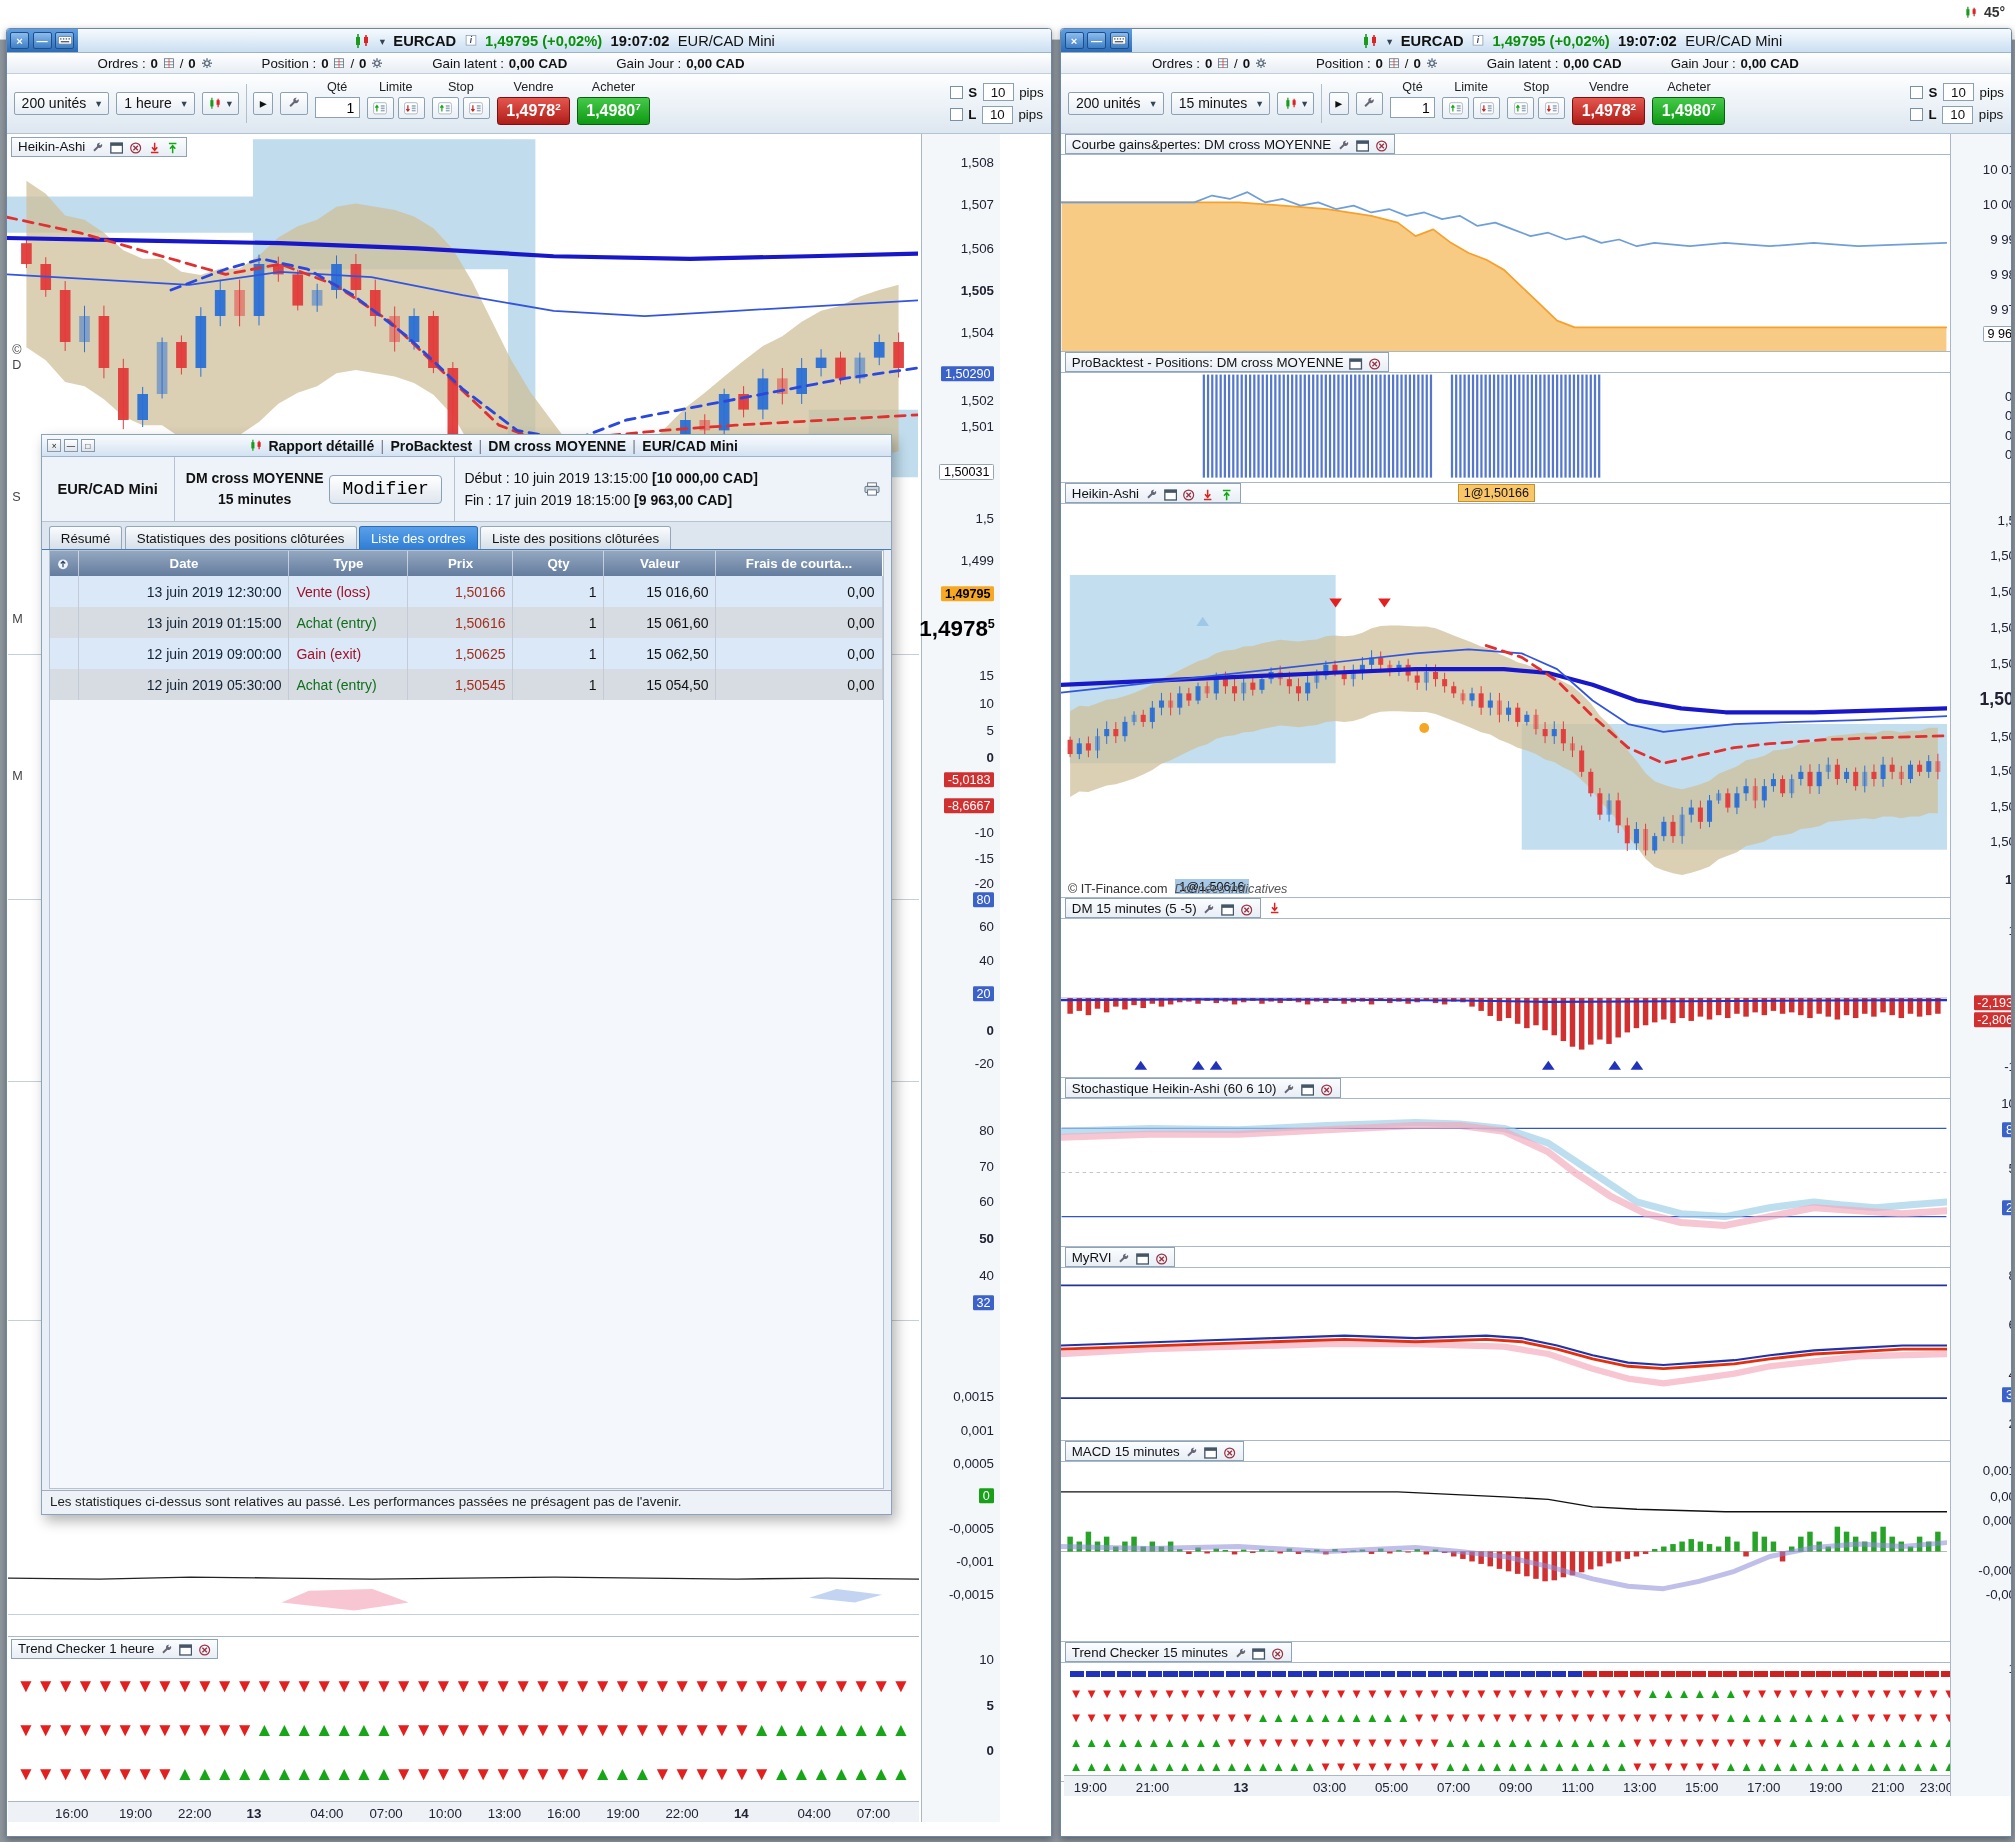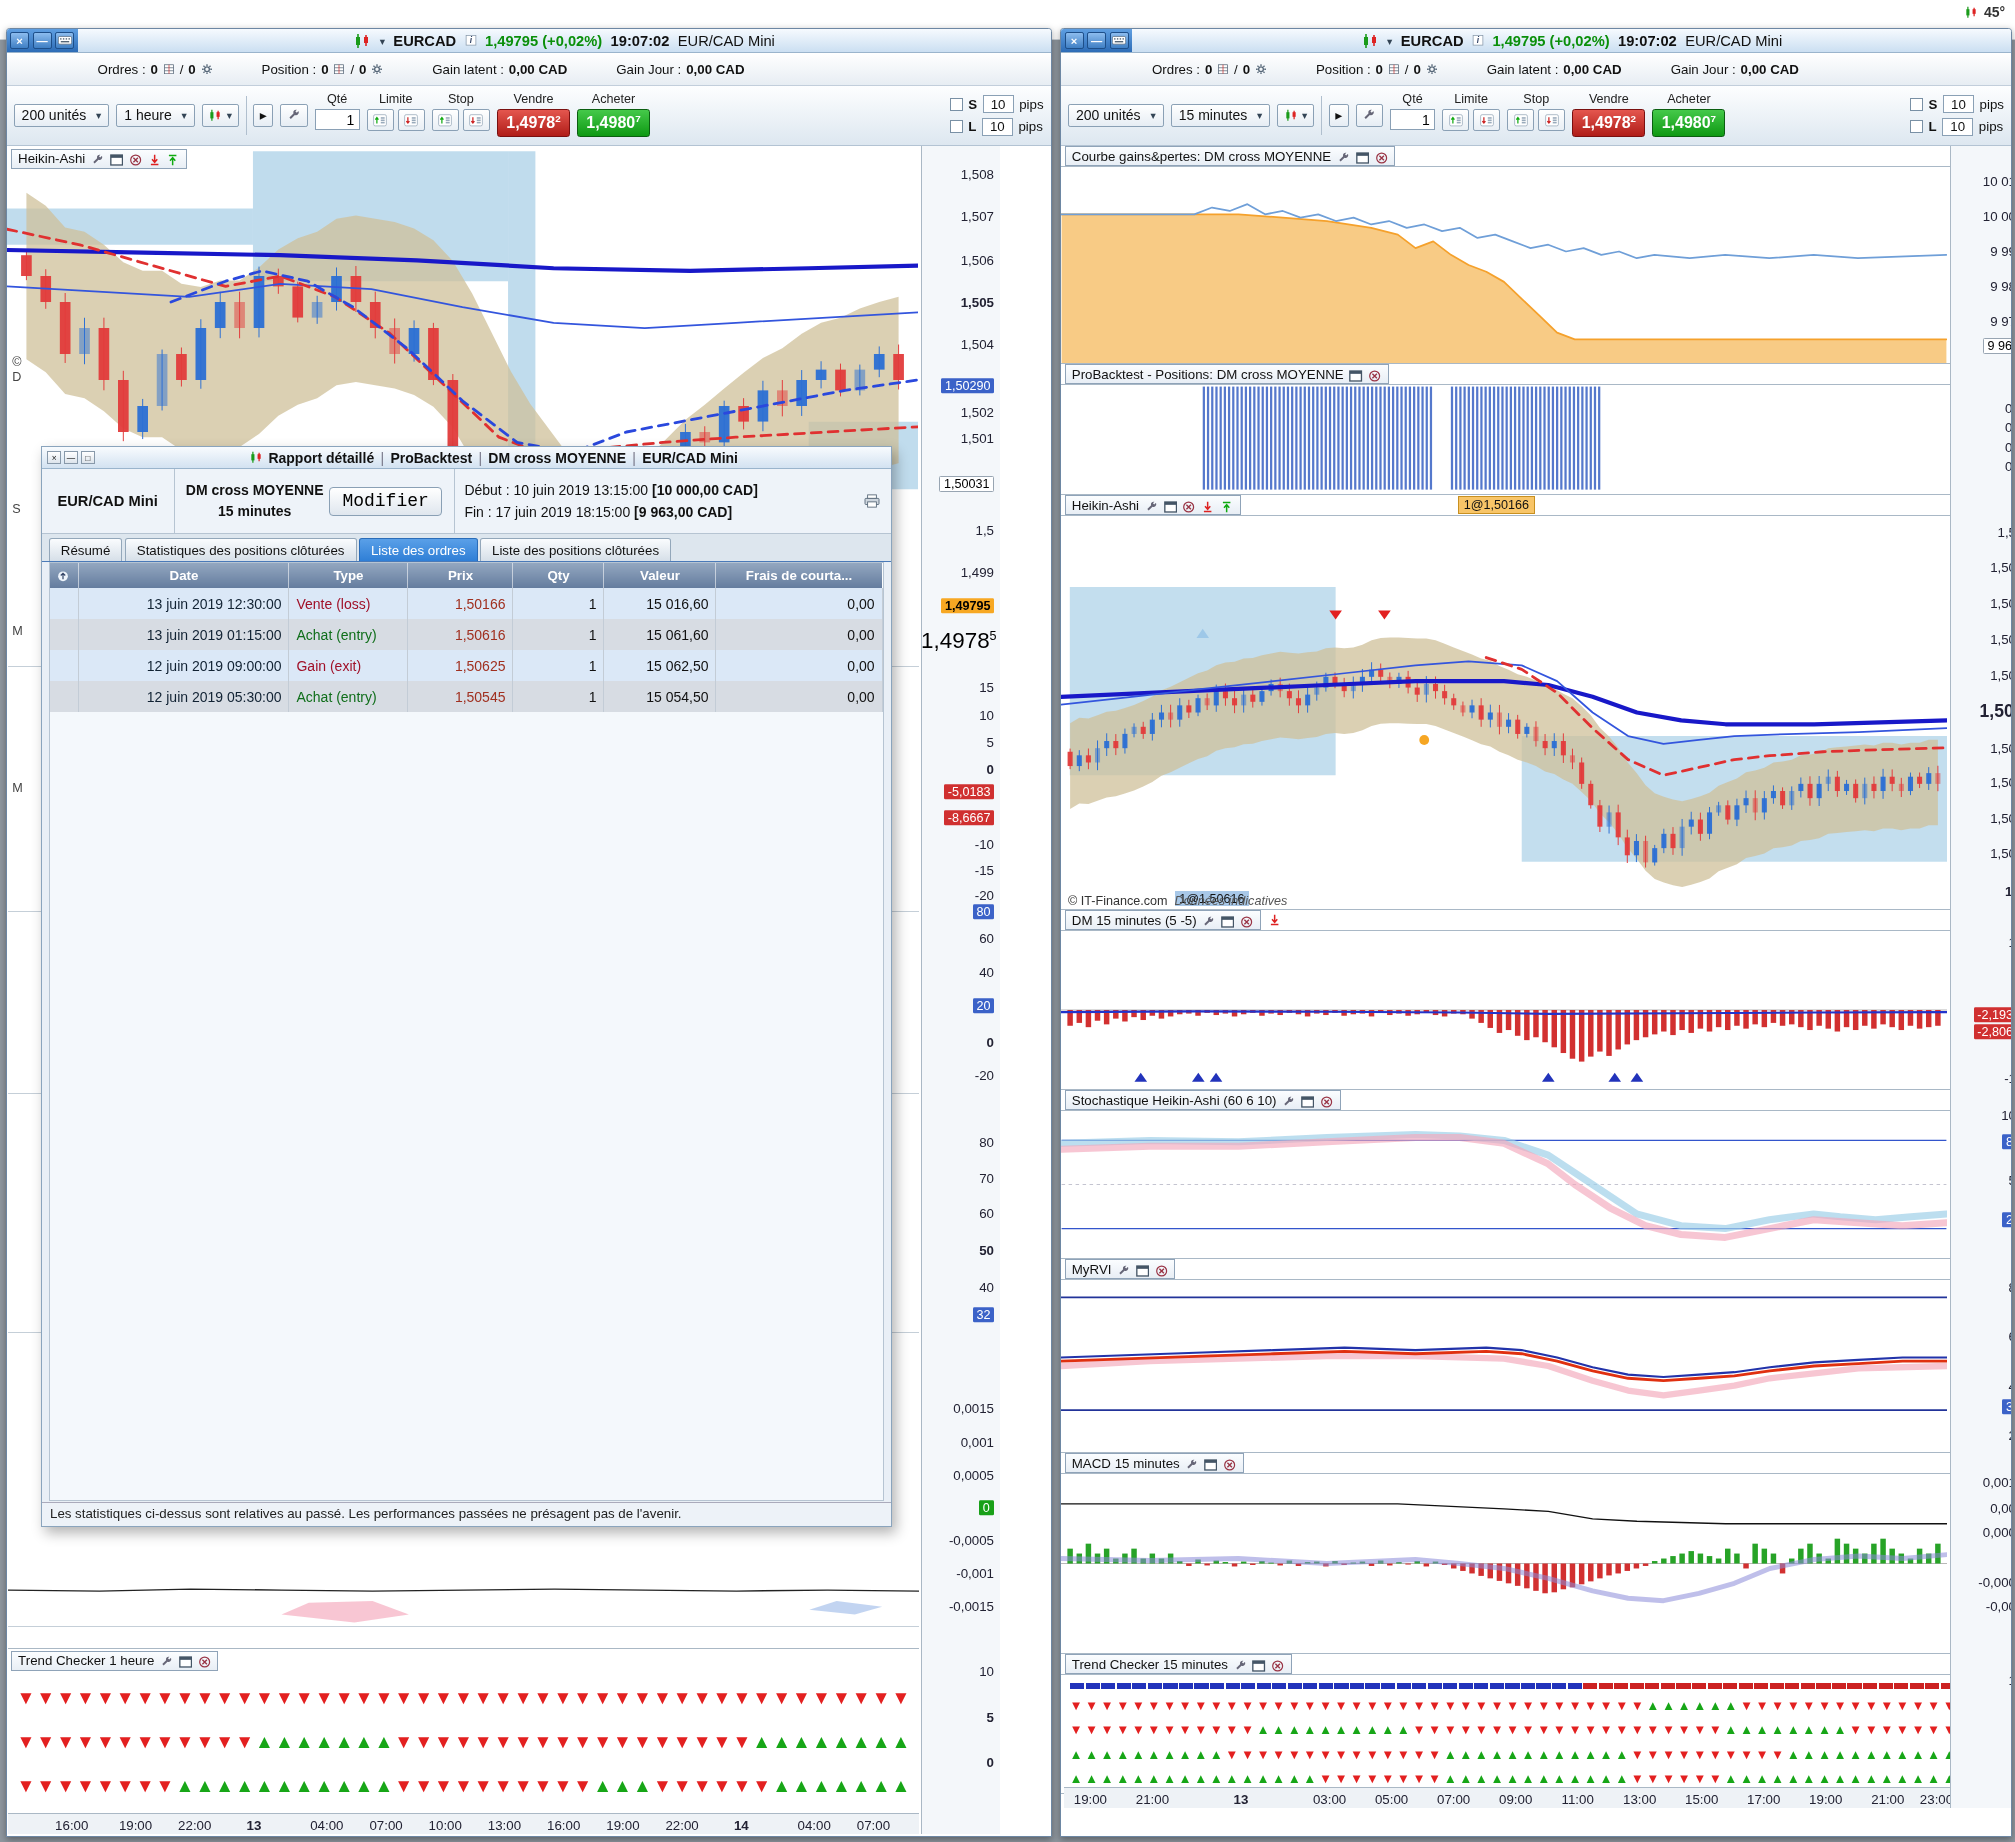--- a/index.html
+++ b/index.html
@@ -11,21 +11,21 @@
 .tempbox{position:absolute;right:9.8px;top:4.2px;display:flex;align-items:center;gap:5.6px;font-size:14px;font-weight:bold;color:#333}
 .window{position:absolute;background:#e7edf4;border:1.4px solid #6d87a3;border-radius:3.5px 3.5px 0 0;overflow:hidden;box-shadow:0 2.1px 7px rgba(0,0,0,.35)}
 #winL{left:5.6px;top:28px;width:1046px;height:1809px}
 #winR{left:1060px;top:28px;width:952px;height:1809px}
 .titlebar{height:24px;display:flex;align-items:center;background:linear-gradient(#f6fafe,#cbdff2);border-bottom:0.7px solid #9ab4cc}
 .winbtns{display:flex;height:100%;align-items:center;padding:0 3.5px;gap:3.5px;background:linear-gradient(#5f9fe2,#2d6cb6)}
 .winbtn{width:19px;height:17.5px;border:0.7px solid #1d4e88;border-radius:2.1px;background:linear-gradient(#8cbcee,#3f7fc4);color:#fff;font-weight:bold;display:flex;align-items:center;justify-content:center;font-size:11.2px;cursor:pointer}
 .title-center{flex:1;display:flex;align-items:center;justify-content:center;gap:8.4px;font-size:14.7px}
 .price-green{color:#0a8f0a;font-weight:bold}
 .caret{font-size:10.5px;color:#345}
-.statsrow{height:33px;display:flex;align-items:center;gap:49px;padding:0 84px 0 91px;background:linear-gradient(#ffffff,#e7edf3);border-bottom:0.7px solid #c2cedb;font-size:13.3px}
+.statsrow{height:21px;display:flex;align-items:center;gap:49px;padding:0 84px 0 91px;background:linear-gradient(#ffffff,#e7edf3);border-bottom:0.7px solid #c2cedb;font-size:13.3px}
 .sgroup{display:flex;align-items:center;gap:4.9px;white-space:nowrap}
 .toolbar{height:60px;display:flex;align-items:stretch;gap:7px;padding:3.5px 7px;background:linear-gradient(#fdfeff,#dde7f0);border-bottom:1.4px solid #b3c3d3;position:relative}
 .tb-mid{align-self:center;display:flex;align-items:center;gap:7px}
 .dd{display:flex;align-items:center;gap:9.8px;border:0.7px solid #8aa0b5;background:linear-gradient(#fff,#e6edf4);height:22.4px;padding:0 7px;border-radius:2.1px;cursor:pointer;font-size:14px}
 .tbtn{display:flex;align-items:center;gap:4.2px;border:0.7px solid #8aa0b5;background:linear-gradient(#fff,#e6edf4);height:22.4px;padding:0 5.6px;border-radius:2.1px;cursor:pointer}
 .vsep{width:0.7px;background:#b0bfce;align-self:center;height:39px}
 .tb-group{display:flex;flex-direction:column;align-items:center;gap:2.8px;justify-content:flex-start;padding-top:2.8px}
 .tb-label{font-size:12.6px;color:#222}
 .qty{width:45px;height:21px;border:0.7px solid #8aa0b5;text-align:right;padding-right:4.2px;font-size:14px;font-family:"Liberation Sans",sans-serif;background:#fff}
 .pair{display:flex;gap:4.2px}
@@ -53,21 +53,21 @@
 #winL .axiscol{left:914px;border-left:0.7px solid #aab8c5;background:#f4f7fa;height:1688px}
 #winR .axiscol{left:889px;border-left:0.7px solid #aab8c5;background:#f4f7fa;height:1662px}
 .axis-item{position:absolute;right:5.6px;transform:translateY(-50%);white-space:nowrap;color:#223}
 .axis-item.b{font-weight:bold}
 .axis-item.big2{font-weight:bold;font-size:17.5px}
 .axis-item.tb{background:#3b62c8;color:#fff;padding:0.7px 3.5px;border-radius:1.4px;font-size:12.6px}
 .axis-item.tr{background:#d03030;color:#fff;padding:0.7px 3.5px;border-radius:1.4px;font-size:12.6px}
 .axis-item.to{background:#f7a823;color:#000;padding:0.7px 3.5px;border-radius:1.4px;font-weight:bold;font-size:12.6px}
 .axis-item.tg{background:#18a018;color:#fff;padding:0.7px 4.2px;border-radius:1.4px;font-size:12.6px}
 .axis-item.tw{background:#fff;border:0.7px solid #98a5b2;color:#000;padding:0 3.5px;border-radius:1.4px;font-size:12.6px}
-.bigprice{position:absolute;left:911px;top:482px;width:79px;text-align:right;font-size:22.4px;font-weight:normal;color:#000}
+.bigprice{position:absolute;left:911px;top:482px;width:79px;text-align:center;font-size:22.4px;font-weight:bold;color:#000}
 .bigprice sup{font-size:12.6px}
 .hiddenreg{position:absolute;left:1.4px;top:520px;width:911px;height:982px;background:#fff;border-top:0.7px solid #c5cfd8}
 .sepline{position:absolute;left:0;width:100%;height:0.7px;background:#c5cfd8}
 .fragsvg{position:absolute;left:0;bottom:4.2px}
 .fragletters span{position:absolute;left:5.6px;font-size:12.6px;color:#444}
 .trendL{position:absolute;left:1.4px;top:1502px;width:911px;height:165px;border-top:0.7px solid #aab8c5;background:#fff}
 .trendL .chip{margin:2.1px 2.8px}
 .trirows{padding:2.8px 8.4px;display:flex;flex-direction:column;justify-content:space-around}
 .trendL .trirows{height:137px}
 .trirow{display:flex;justify-content:space-between;align-items:center;line-height:1}

